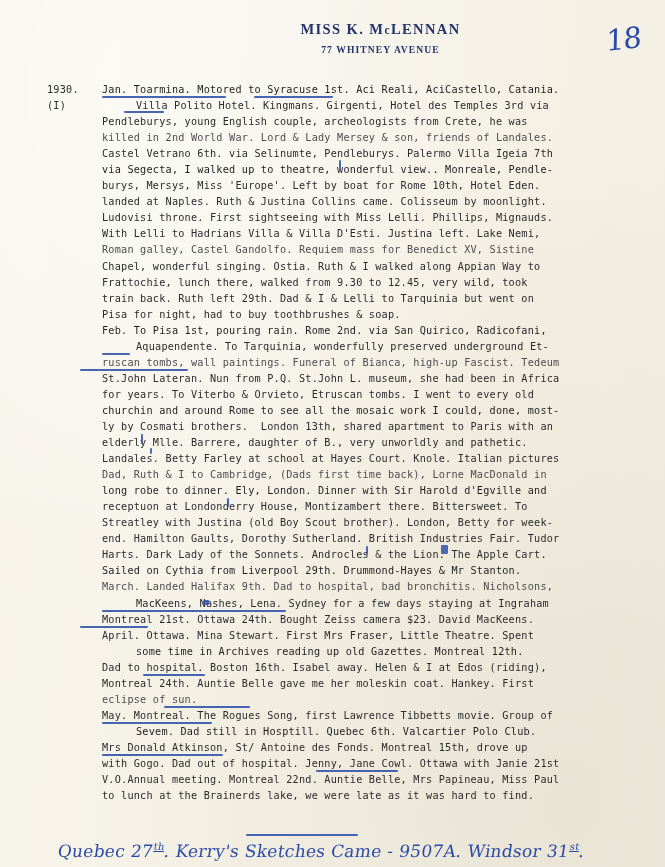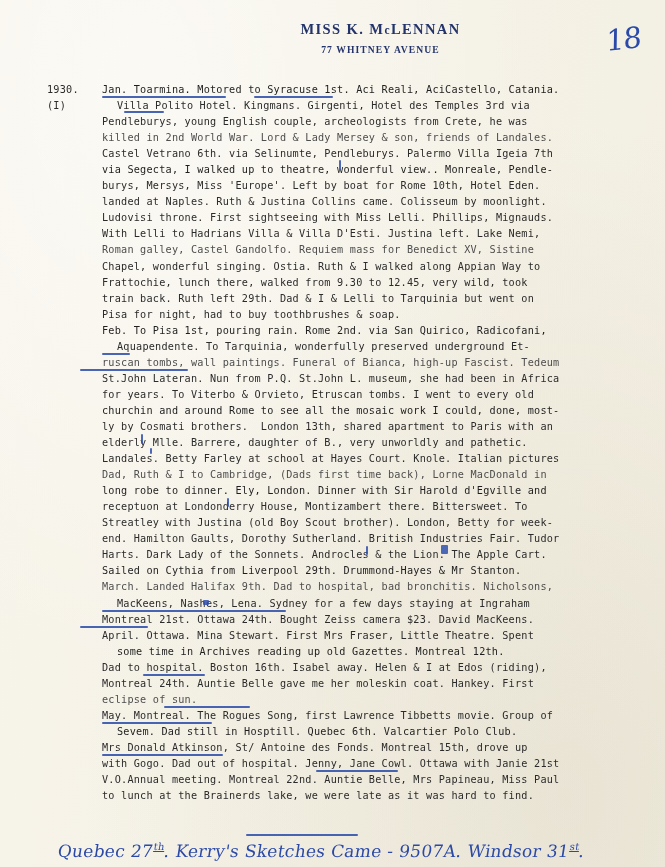--- a/index.html
+++ b/index.html
@@ -106,21 +106,21 @@
     top: 0;
     white-space: pre;
   }
   .ln-text {
     position: absolute;
     left: 102px;
     top: 0;
     white-space: pre;
   }
   .ln-text.indent-1   { left: 102px; }
-  .ln-text.indent-2   { left: 117px; }
+  .ln-text.indent-2   { left: 136px; }
 
   
   .ink-light { color: #4e4e4e; }
   .ink-dark  { color: #1e1e1e; text-align: right; }
 
   
   .pen-underline {
     position: absolute;
     height: 1.6px;
     background: #2f50ab;

